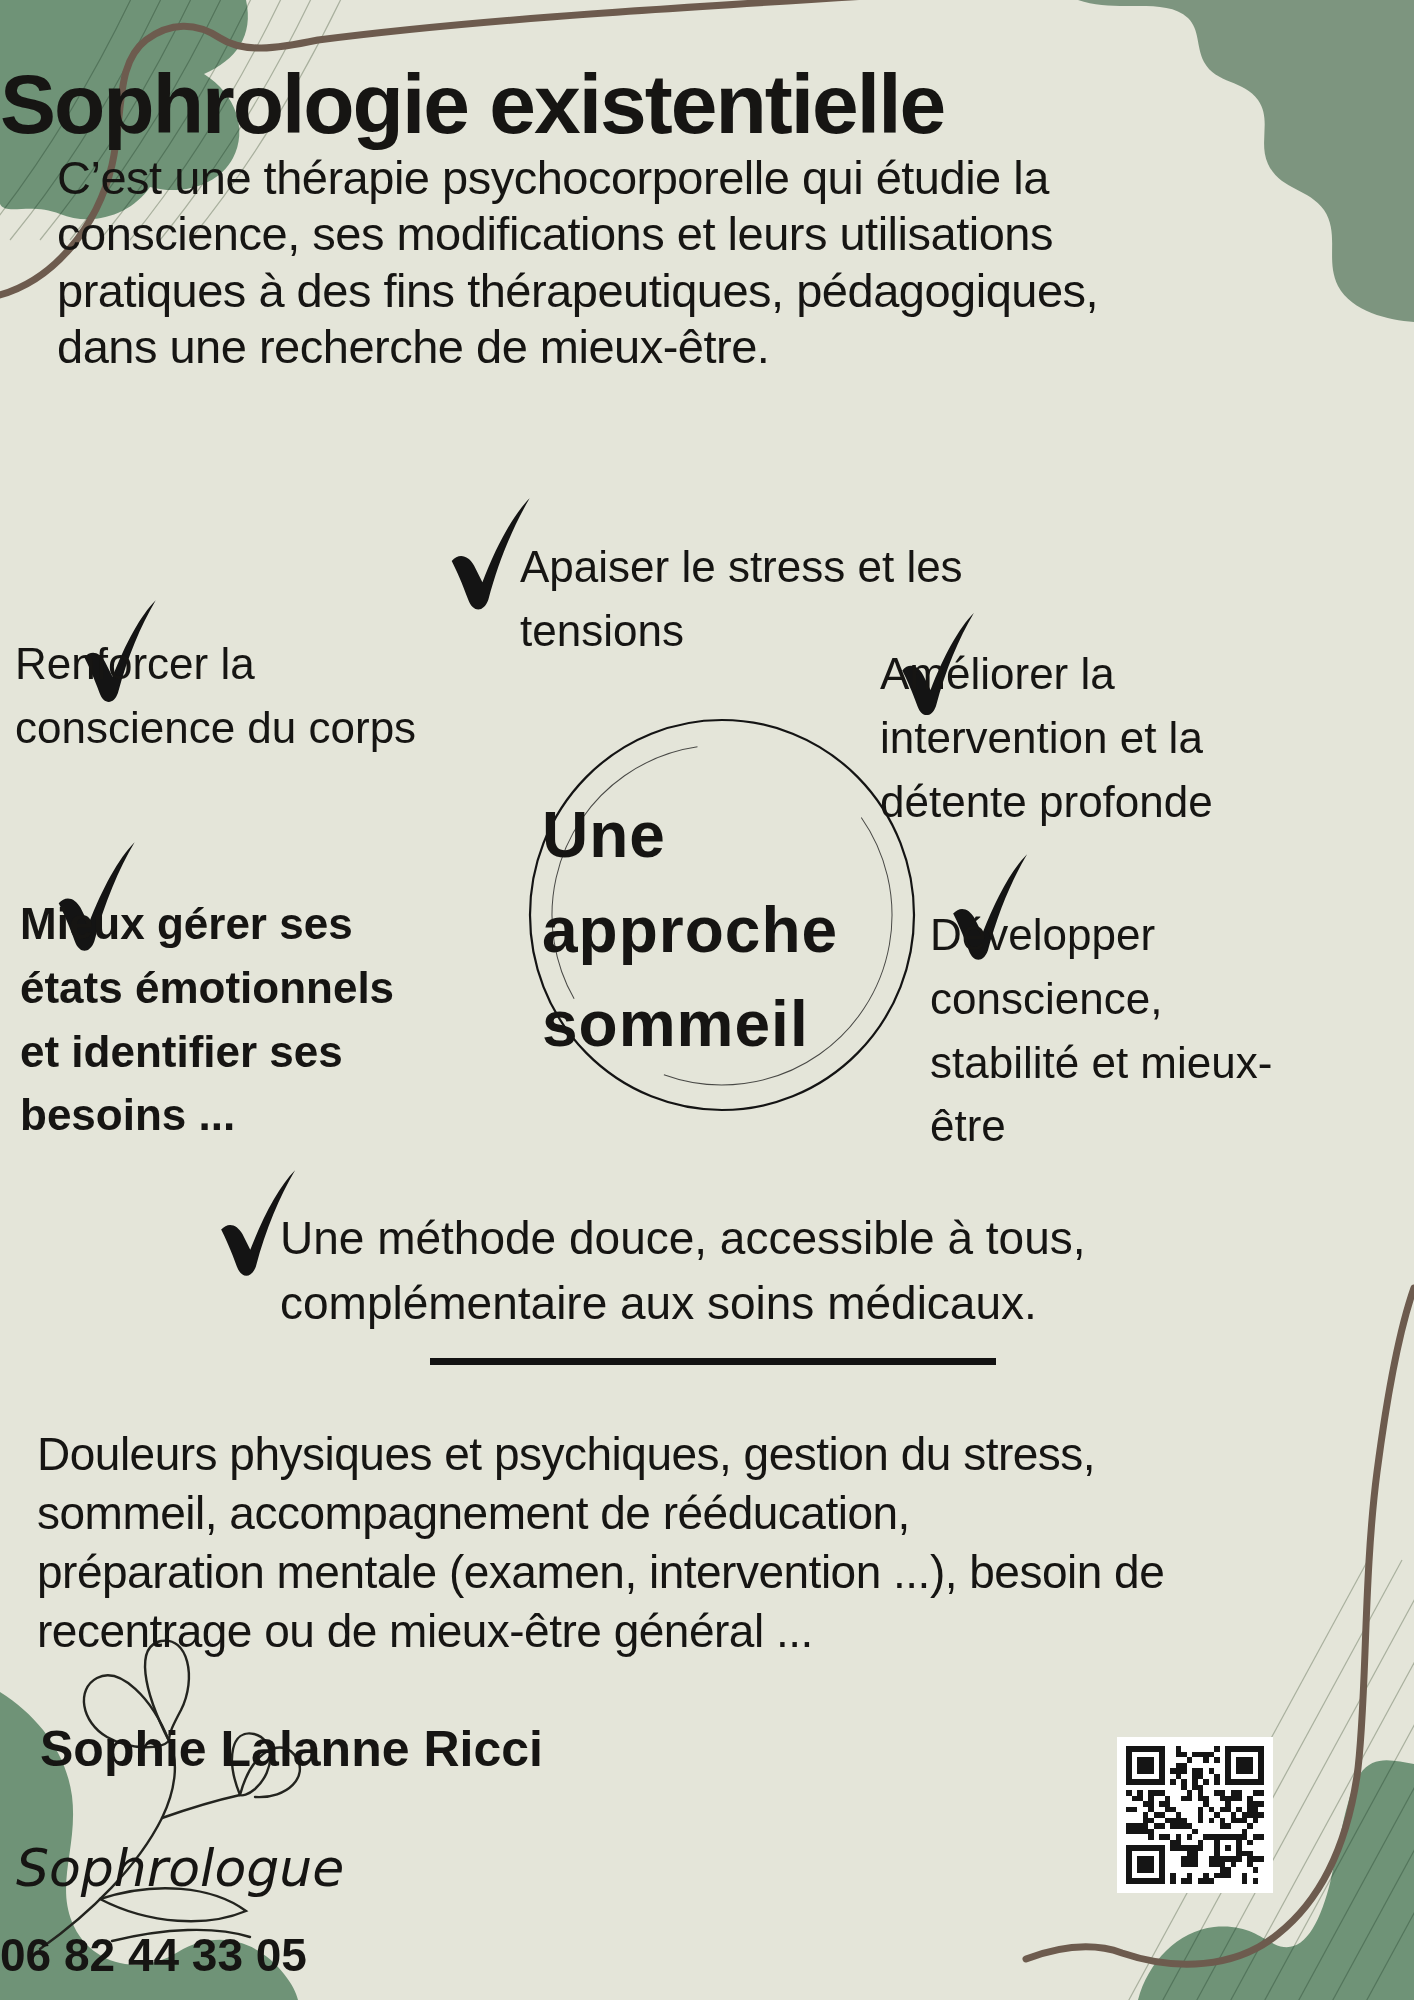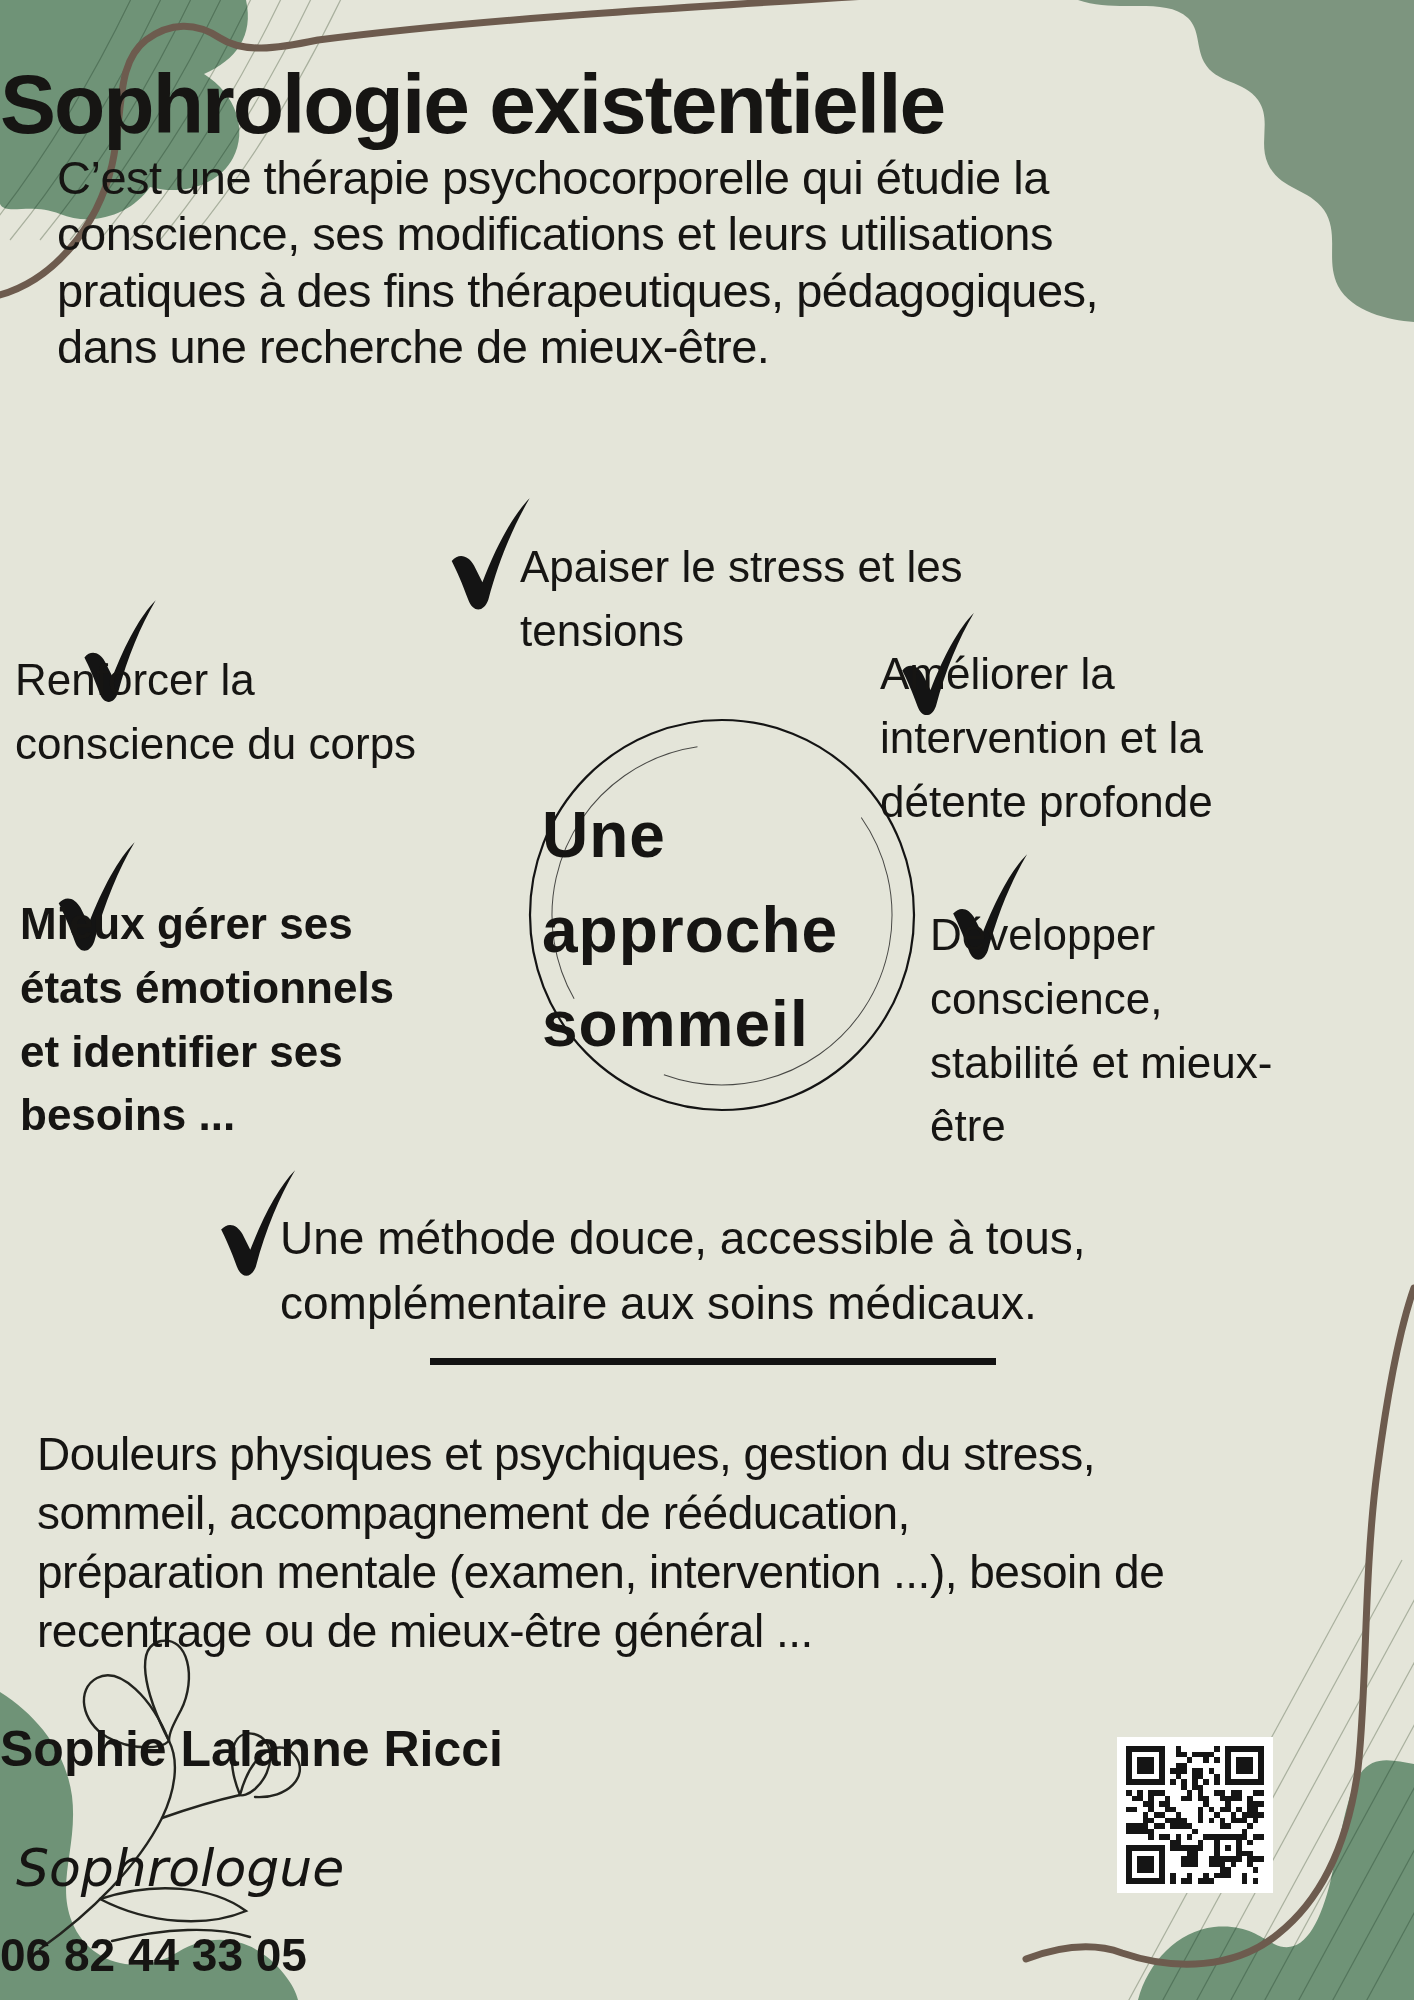--- a/index.html
+++ b/index.html
@@ -11,38 +11,38 @@
   #decor{position:absolute;left:0;top:0;z-index:0;}
   .z1{z-index:1;} .z2{z-index:2;}
   #title{left:0;right:0;top:56px;font-size:84px;font-weight:bold;letter-spacing:-2px;}
   #intro{left:57px;top:150px;width:1300px;font-size:47px;line-height:1.2;letter-spacing:-0.5px;}
   .benefit-text{font-size:44px;line-height:1.45;}
   #b1{left:420px;top:485px;width:640px;height:200px;}
   #b1 .check{left:27px;top:10px;width:85px;height:120px;}
   #b1 .benefit-text{left:100px;top:50px;width:520px;}
   #b2{left:10px;top:590px;width:460px;height:200px;}
   #b2 .check{left:65px;top:8px;width:88px;height:108px;}
-  #b2 .benefit-text{left:5px;top:58px;width:440px;}
+  #b2 .benefit-text{left:5px;top:42px;width:440px;}
   #b3{left:870px;top:600px;width:450px;height:240px;}
   #b3 .check{left:28px;top:10px;width:78px;height:110px;}
   #b3 .benefit-text{left:10px;top:42px;width:420px;}
   #b4{left:15px;top:830px;width:450px;height:310px;font-weight:bold;}
   #b4 .check{left:33px;top:10px;width:95px;height:115px;}
   #b4 .benefit-text{left:5px;top:62px;width:430px;}
   #b5{left:920px;top:842px;width:480px;height:310px;}
   #b5 .check{left:25px;top:10px;width:88px;height:112px;}
   #b5 .benefit-text{left:10px;top:61px;width:460px;}
   #b6{left:200px;top:1155px;width:1060px;height:180px;}
   #b6 .check{left:13px;top:13px;width:88px;height:112px;}
   #b6 .benefit-text{left:80px;top:51px;width:950px;font-size:46px;line-height:1.42;}
   #circle-frame{left:526px;top:716px;}
   #circle-text{left:542px;top:788px;width:360px;font-size:64px;font-weight:bold;line-height:1.48;letter-spacing:1px;}
   #divider{left:430px;top:1358px;width:566px;height:7px;background:#121212;}
   #conditions{left:37px;top:1425px;width:1340px;font-size:46px;line-height:1.28;letter-spacing:-0.5px;}
-  #contact-name{left:0;right:0;top:1720px;font-size:50px;font-weight:bold;}
+  #contact-name{left:0;right:0;top:1720px;font-size:50px;font-weight:bold;padding-left:40px;}
   #contact-prof{left:0;right:0;top:1838px;font-size:52px;font-style:italic;font-family:"DejaVu Sans",sans-serif;padding-left:16px;}
   #contact-phone{left:0;right:0;top:1928px;font-size:46px;font-weight:bold;}
   #qr-box{left:1117px;top:1737px;width:156px;height:156px;background:#ffffff;}
   #qr-box svg{position:absolute;left:9px;top:9px;}
   .check use{fill:#141414;}
   #tl-faint path,#br-faint path{stroke:#a9b09e;stroke-width:1.2;fill:none;}
   #tl-dark path,#br-dark path{stroke:#41604a;stroke-width:1.2;fill:none;opacity:.6;}
 </style>
 </head>
 <body>

